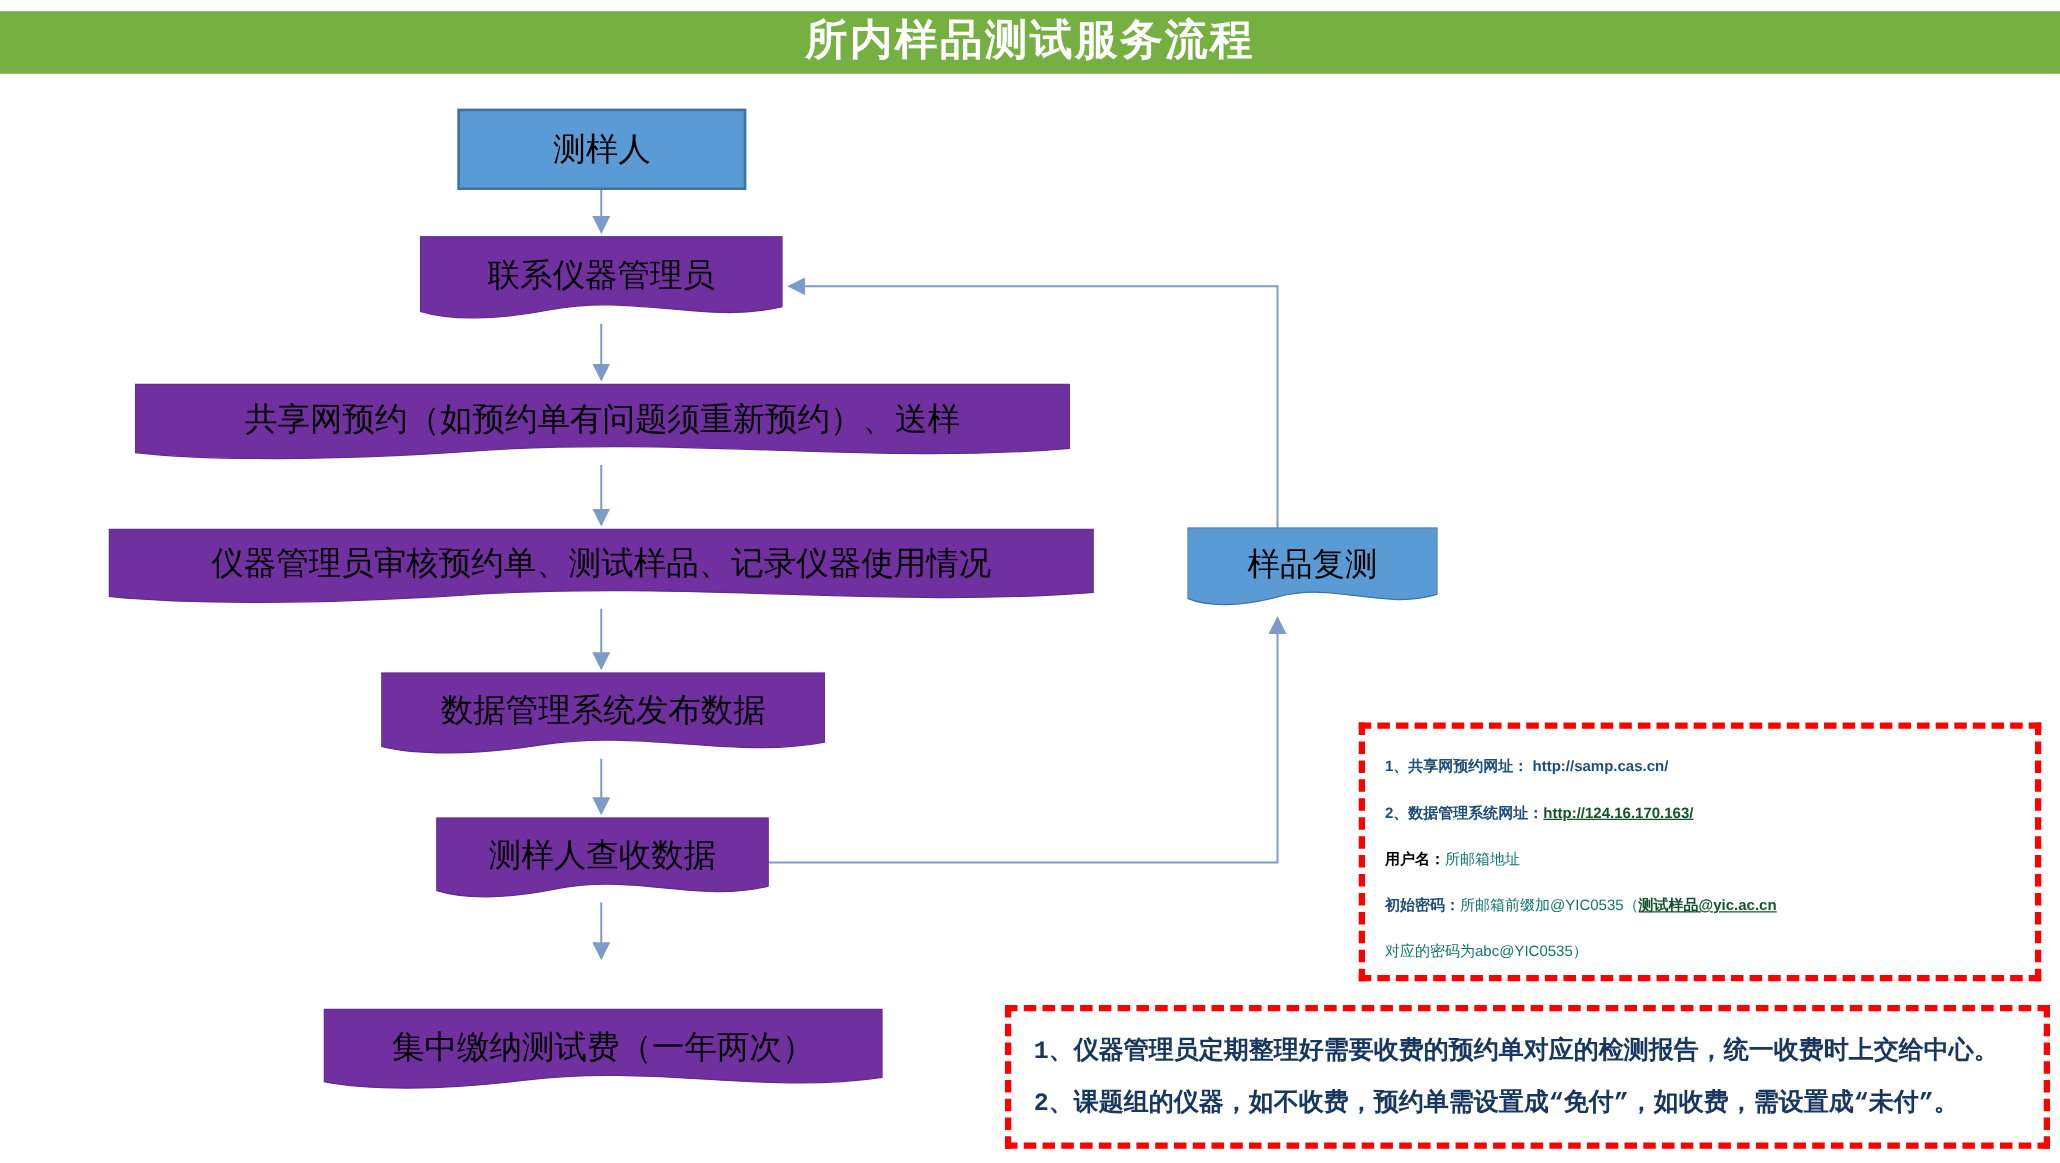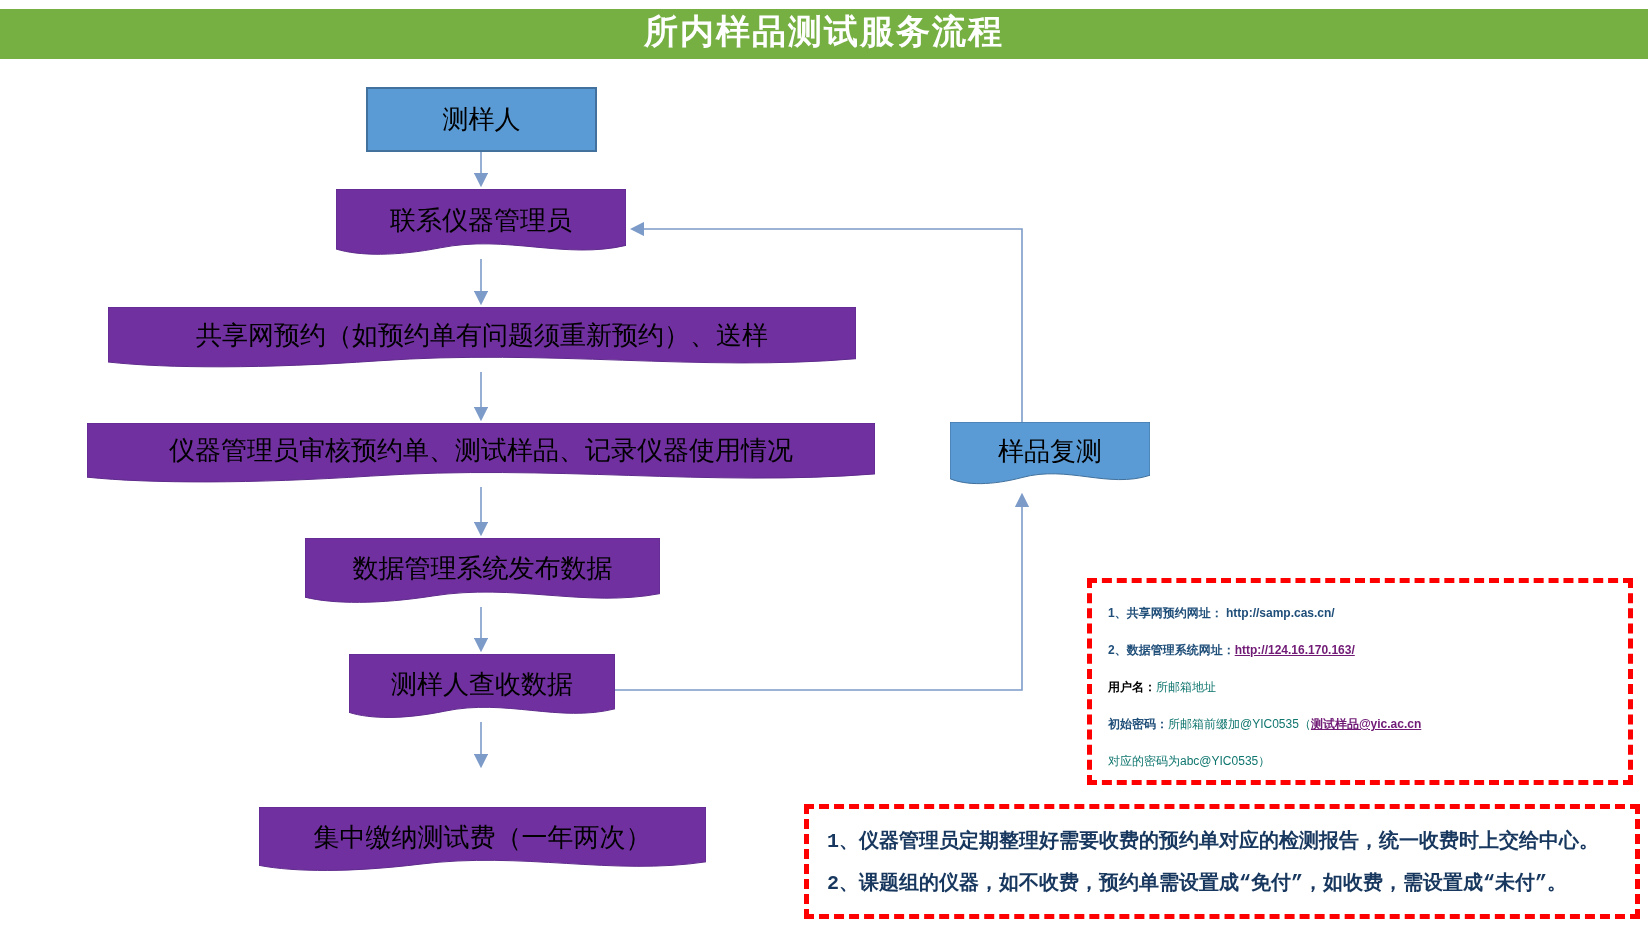--- a/index.html
+++ b/index.html
@@ -21,21 +21,21 @@
 
   .note { position:absolute; border:5px dashed #FF0000; background:#ffffff; box-sizing:border-box; }
   .note-account { padding:12px 16px 8px 16px; }
   .note-account .line { font-size:12px; line-height:37px; white-space:nowrap; color:#000000; }
   .note-fee { padding:12px 18px; }
   .note-fee .line { font-size:20px; line-height:42px; white-space:nowrap; color:#17375E; font-weight:bold; }
 
   .navy-bold { color:#1F4E79; font-weight:bold; }
   .black-bold { color:#000000; font-weight:bold; }
   .plain { color:#0f766e; }
-  .link { color:#701a75; font-weight:bold; text-decoration:underline; cursor:pointer; }
+  .link { color:#14532d; font-weight:bold; text-decoration:underline; cursor:pointer; }
 </style>
 </head>
 <body>
 
 <div class="canvas">
 
   <div class="header">
     <div class="title">所内样品测试服务流程</div>
   </div>
 

